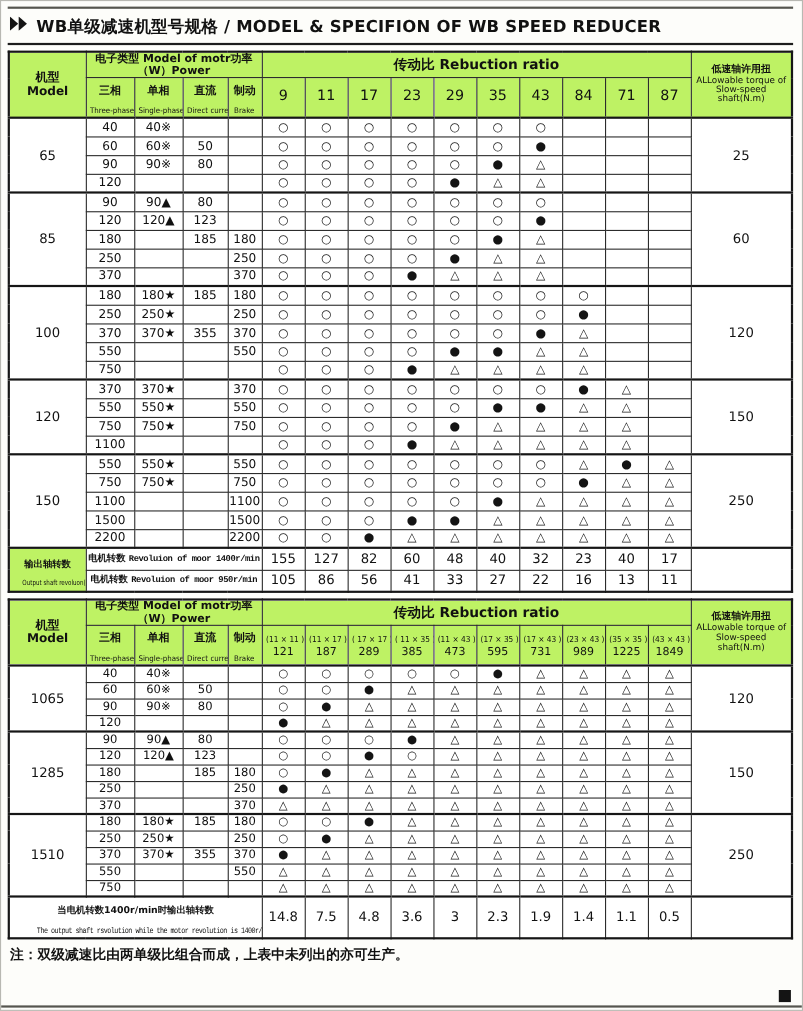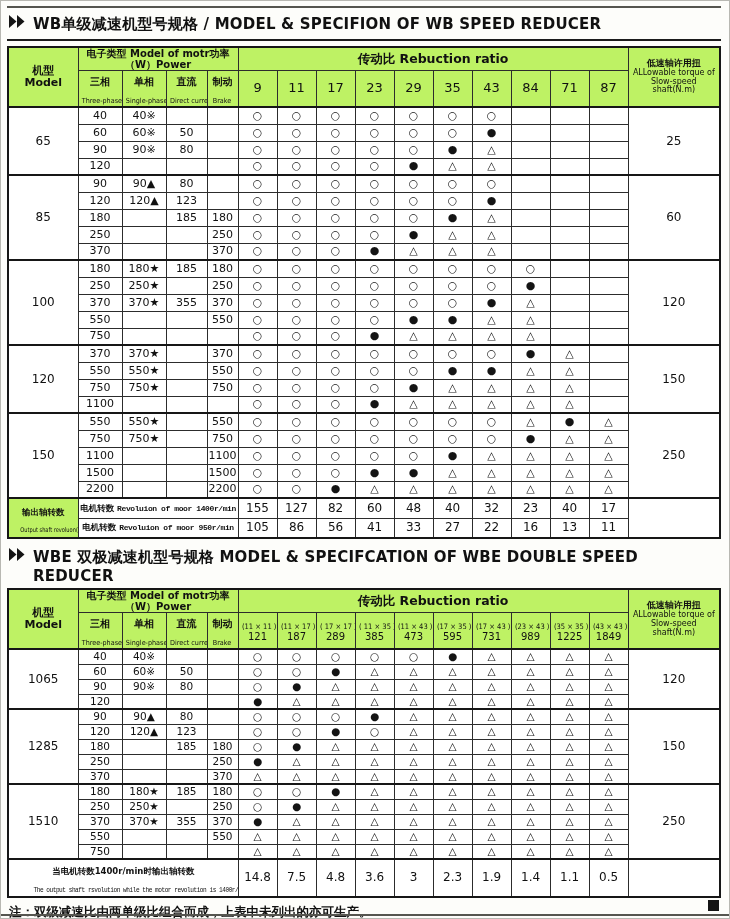--- a/index.html
+++ b/index.html
@@ -544,29 +544,20 @@
           <td class="rev-val">22</td>
           <td class="rev-val">16</td>
           <td class="rev-val">13</td>
           <td class="rev-val">11</td>
         </tr>
       </tbody>
     </table>
 
   <div class="gap"></div>
 
-  <div class="title-row">
-    <span class="arrow-icon">
-      <svg width="17" height="13" viewBox="0 0 17 13">
-          <path d="M0 0 L7.5 6.5 L0 13 Z" fill="#141414"></path>
-          <path d="M8 0 L15.5 6.5 L8 13 Z" fill="#141414"></path>
-        </svg>
-    </span>
-    <span class="title-text">WBE 双极减速机型号规格 MODEL &amp; SPECIFCATION OF WBE DOUBLE SPEED REDUCER</span>
-  </div>
 
   <table id="table2" class="spec-table t2">
       <colgroup>
         <col style="width:70px">
         <col style="width:44px">
         <col style="width:44px">
         <col style="width:41px">
         <col style="width:31px">
         <col style="width:39px">
         <col style="width:39px">

